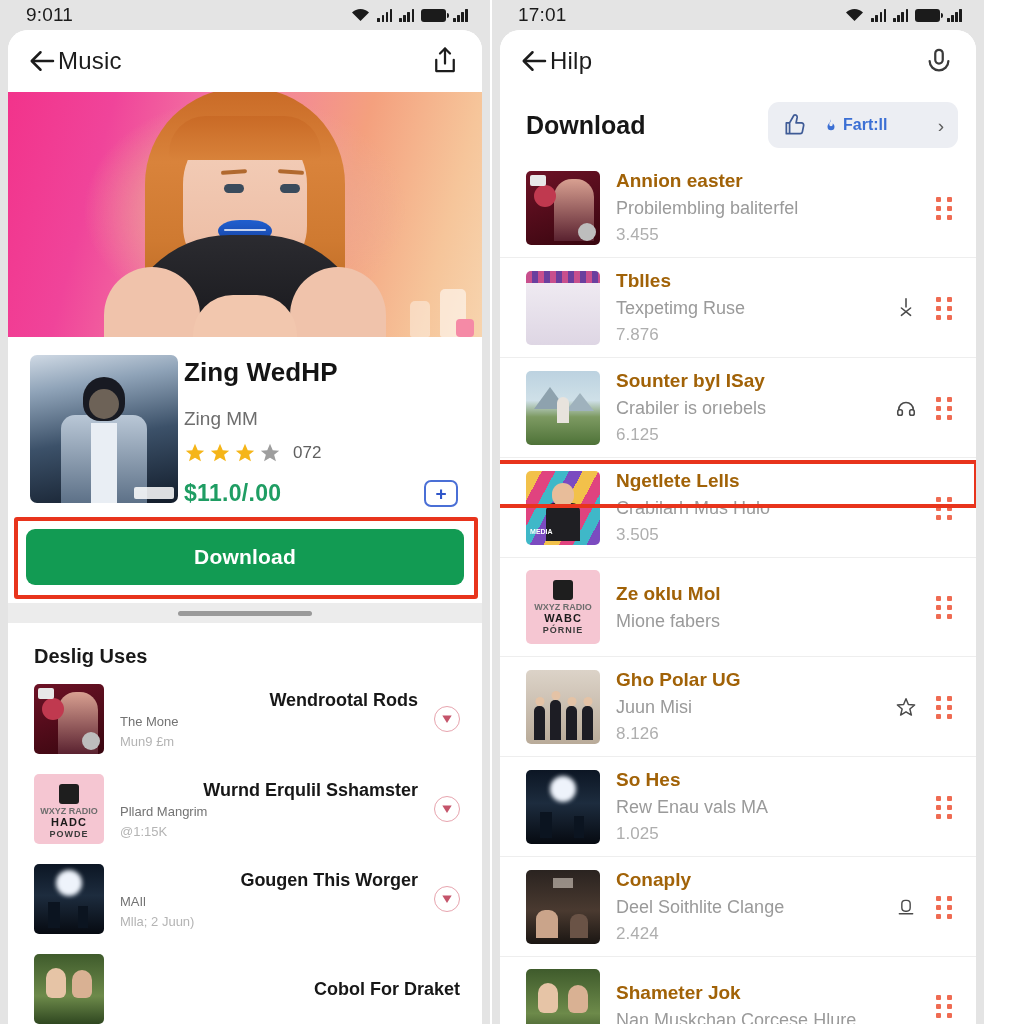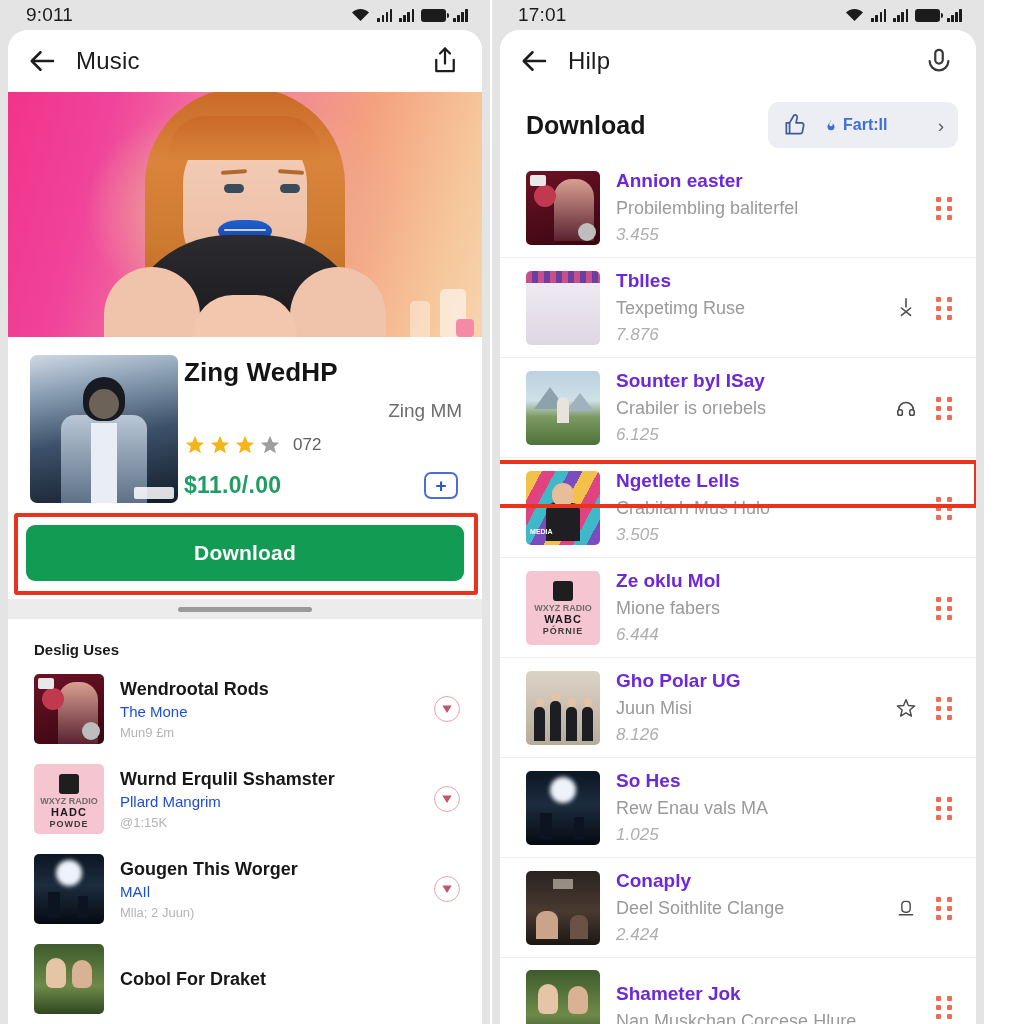--- a/index.html
+++ b/index.html
@@ -46,21 +46,21 @@
     overflow: hidden;
   }
 
   
   .appbar {
     height: 62px; display: flex; align-items: center;
     padding: 0 22px 0 20px; background:#ffffff;
   }
   .back-arrow { width: 30px; height: 30px; flex: none; }
   .appbar-title {
-    font-size: 24px; font-weight: 500; color: #1c1c1c; margin-left: 18px;
+    font-size: 24px; font-weight: 500; color: #1c1c1c; 
     letter-spacing: .2px;
   }
   .appbar-spacer { flex: 1; }
   .appbar-action { width: 30px; height: 30px; flex: none; }
 
   
   .hero {
     height: 245px; margin: 0; position: relative;
     background:
       radial-gradient(ellipse 55% 75% at 50% 48%, rgba(240,196,168,.96) 0%, rgba(236,170,150,.55) 38%, rgba(0,0,0,0) 62%),
@@ -118,21 +118,21 @@
     background: linear-gradient(170deg,#cfd9e4 0%, #8fa3b8 22%, #3c5169 55%, #121c2a 100%);
   }
   .pc-fig { position:absolute; left:50%; top:22px; transform:translateX(-50%); width:86px; height:126px;}
   .pc-head{position:absolute;left:50%;top:0;transform:translateX(-50%);width:42px;height:44px;background:#181a22;border-radius:22px 22px 18px 18px;}
   .pc-face{position:absolute;left:50%;top:12px;transform:translateX(-50%);width:30px;height:30px;background:#6d6257;border-radius:16px;}
   .pc-body{position:absolute;left:50%;top:38px;transform:translateX(-50%);width:86px;height:90px;background:linear-gradient(180deg,#b9c7d6,#5b6f86);border-radius:14px 14px 0 0;}
   .pc-inner{position:absolute;left:50%;top:46px;transform:translateX(-50%);width:26px;height:82px;background:#e9eef4;}
   .pc-tag{position:absolute;right:4px;bottom:4px;width:40px;height:12px;background:rgba(255,255,255,.85);border-radius:2px;}
   .product-meta { flex: 1; padding-top: 2px; }
   .product-title { font-size: 26px; font-weight: 700; color: #141414; letter-spacing: .1px; }
-  .product-sub { font-size: 19px; color: #6d6d6d; margin-top: 12px; text-align: right; }
+  .product-sub { font-size: 19px; color: #6d6d6d; margin-top: 20px; }
   .rating { display: flex; align-items: center; gap: 3px; margin-top: 12px; }
   .star { width: 22px; height: 22px; }
   .rating-count { font-size: 17px; color: #5f5f5f; margin-left: 9px; }
   .price-row { display:flex; align-items:center; justify-content:space-between; margin-top: 16px; padding-right:4px;}
   .price { font-size: 23px; font-weight: 600; color: #1f9d63; letter-spacing:.3px; }
   .plus-btn {
     width: 34px; height: 27px; border: 2px solid #4a6fd6; border-radius: 7px;
     display:flex; align-items:center; justify-content:center; color:#2f56c9;
     font-size:19px; font-weight:700; line-height:1;
   }
@@ -146,26 +146,26 @@
   .cta-btn {
     position: relative;
     height: 56px; border-radius: 9px; background: #129b53;
     display:flex; align-items:center; justify-content:center;
     color:#ffffff; font-size: 21px; font-weight: 700; letter-spacing:.2px;
   }
   .scroll-strip { height: 20px; background:#ececec; display:flex; align-items:center; justify-content:center;}
   .scroll-strip i { display:block; width: 134px; height:5px; background:#9a9a9a; border-radius:4px; }
 
   
-  .section-title { font-size: 15px; font-weight: 700; color:#191919; padding: 22px 0 6px 26px; }
+  .section-title { font-size: 20px; font-weight: 700; color:#191919; padding: 22px 0 6px 26px; }
   .lrow { display:flex; align-items:center; gap: 16px; padding: 10px 22px 10px 26px; }
   .lrow-cover { width: 70px; height: 70px; border-radius: 5px; flex:none; overflow:hidden; position:relative; }
   .lrow-text { flex: 1; min-width: 0; }
-  .lrow-title { font-size: 18px; font-weight: 700; color:#171717; white-space:nowrap; overflow:hidden; text-overflow:ellipsis; }
-  .lrow-sub { font-size: 15px; color:#1d4ed8; margin-top: 3px; white-space:nowrap; overflow:hidden; text-overflow:ellipsis;}
+  .lrow-title { font-size: 18px; font-weight: 700; color:#171717; white-space:nowrap; overflow:hidden; text-overflow:ellipsis;text-align:right; }
+  .lrow-sub { font-size: 13px; color:#737373; margin-top: 3px; white-space:nowrap; overflow:hidden; text-overflow:ellipsis;}
   .lrow-meta { font-size: 13px; color:#b4b4b4; margin-top: 5px; }
   .dl-circle {
     width: 26px; height: 26px; border-radius: 50%; border: 1.6px solid #e7a4ae;
     display:flex;align-items:center;justify-content:center; flex:none;
   }
 
   
   .art-red { background: linear-gradient(160deg,#6d1226,#38060f); }
   .art-red .p1{position:absolute;right:6px;top:8px;width:40px;height:62px;background:linear-gradient(180deg,#d8a091,#5a2230);border-radius:18px 18px 0 0;}
   .art-red .p2{position:absolute;left:8px;top:14px;width:22px;height:22px;border-radius:50%;background:#c0394f;}
@@ -219,23 +219,23 @@
   }
   .fart-label { display:flex; align-items:center; gap:5px; color:#3b6fd4; font-size:16px; font-weight:700;}
   .flame { width:14px;height:16px;}
   .chev { margin-left:auto; color:#5c5c5c; font-size:19px; line-height:1; }
 
   
   .rrow { display:flex; align-items:center; gap:16px; padding: 12px 22px 12px 26px; border-bottom:1px solid #eeeeee; }
   .rrow:last-child { border-bottom: none; }
   .rrow-cover { width: 74px; height: 74px; border-radius:5px; flex:none; overflow:hidden; position:relative; }
   .rrow-text { flex:1; min-width:0; }
-  .rrow-title { font-size:19px; font-weight:700; color:#6d28d9; white-space:nowrap; overflow:hidden; text-overflow:ellipsis;}
+  .rrow-title { font-size:19px; font-weight:700; color:#a16207; white-space:nowrap; overflow:hidden; text-overflow:ellipsis;}
   .rrow-sub { font-size:18px; color:#9a9a9a; margin-top:6px; white-space:nowrap; overflow:hidden; text-overflow:ellipsis;}
-  .rrow-num { font-size:17px; color:#aeaeae; margin-top:6px;font-style:italic;}
+  .rrow-num { font-size:17px; color:#aeaeae; margin-top:6px;}
   .rrow-icon { width:28px;height:28px;flex:none;color:#4a4a4a;display:flex;align-items:center;justify-content:center;}
   .rrow-icon.empty { visibility:hidden; }
   .grip { width:18px;height:22px;flex:none;display:grid;grid-template-columns:repeat(2,5px);grid-template-rows:repeat(3,5px);gap:4px 6px;}
   .grip i { display:block;width:5px;height:5px;background:#ef6b52;border-radius:1px;}
 
   
   .right-highlight {
     position:absolute; left: -4px; right: -2px; top: 430px; height: 48px;
     border: 4px solid #e8341c; pointer-events:none; z-index: 5;
   }
@@ -589,21 +589,20 @@
       <div class="rrow">
         <div class="rrow-cover art-pink">
           <span class="q1"></span>
             <span class="q2">WXYZ RADIO</span>
             <span class="q3">WABC</span>
             <span class="q4">PÓRNIE</span>
         </div>
         <div class="rrow-text">
           <div class="rrow-title">Ze oklu Mol</div>
           <div class="rrow-sub">Mione fabers</div>
-          <div class="rrow-num">6.444</div>
         </div>
         <span class="rrow-icon empty"></span>
         <span class="grip">
             <i></i>
             <i></i>
             <i></i>
             <i></i>
             <i></i>
             <i></i>
           </span>

